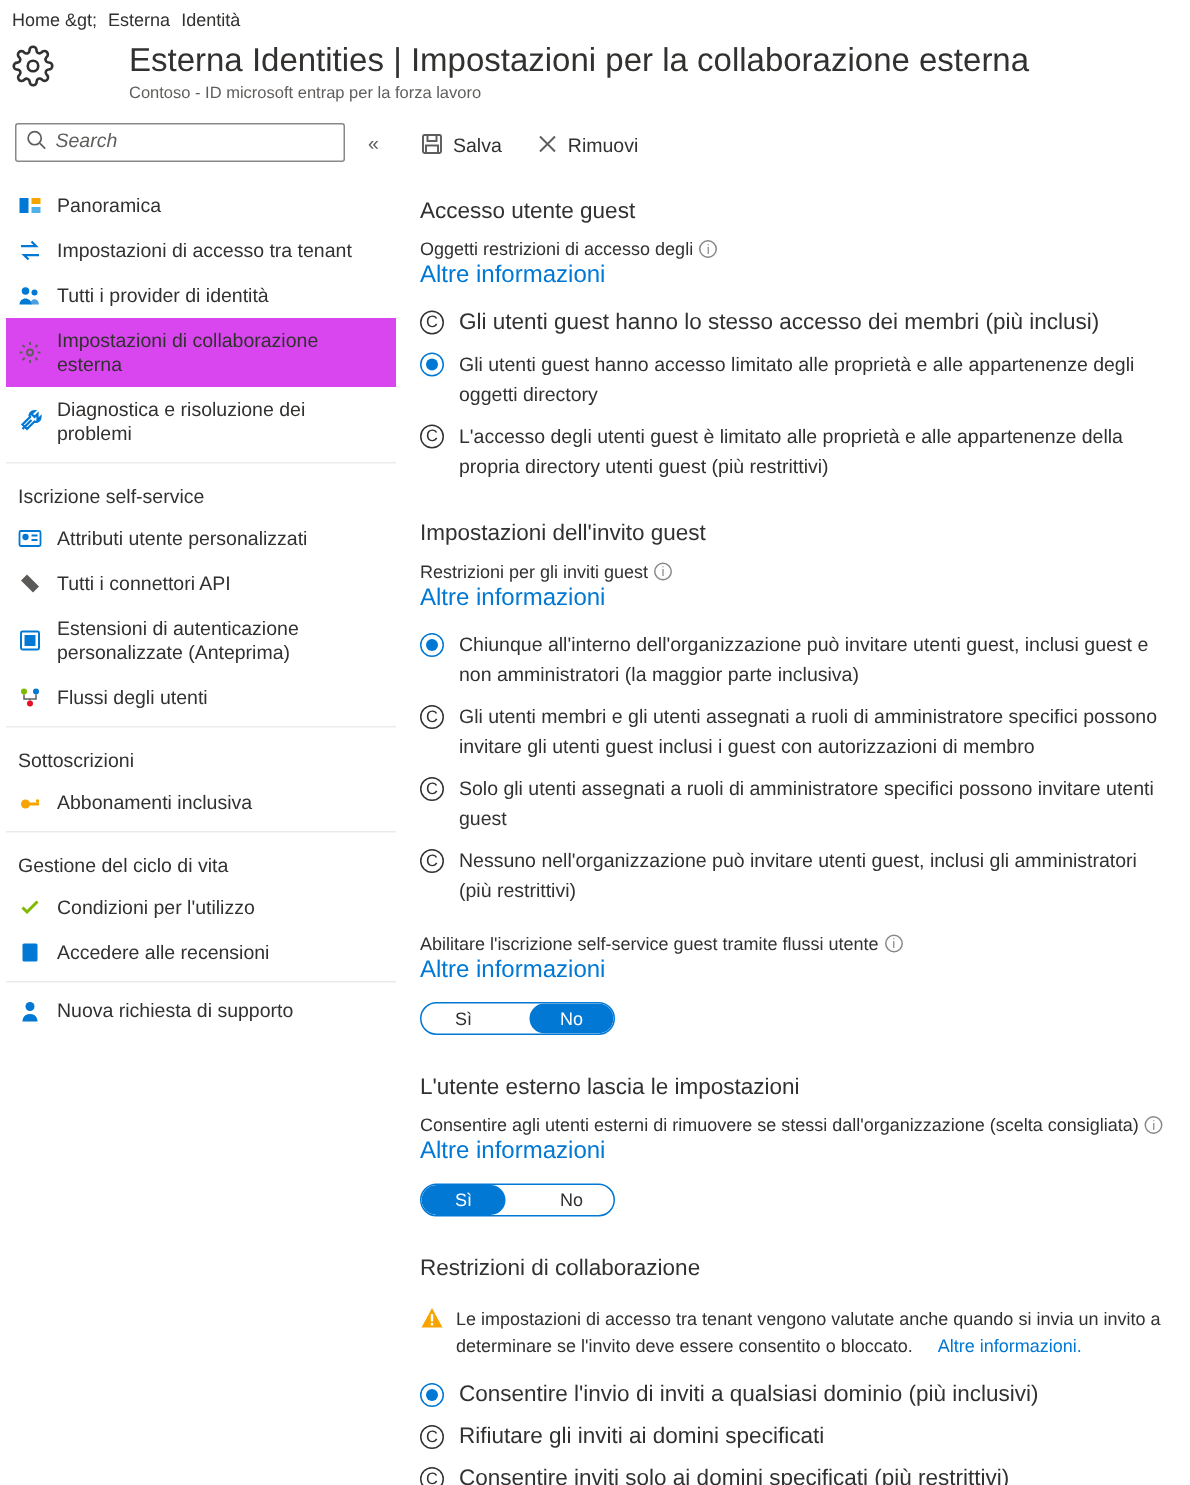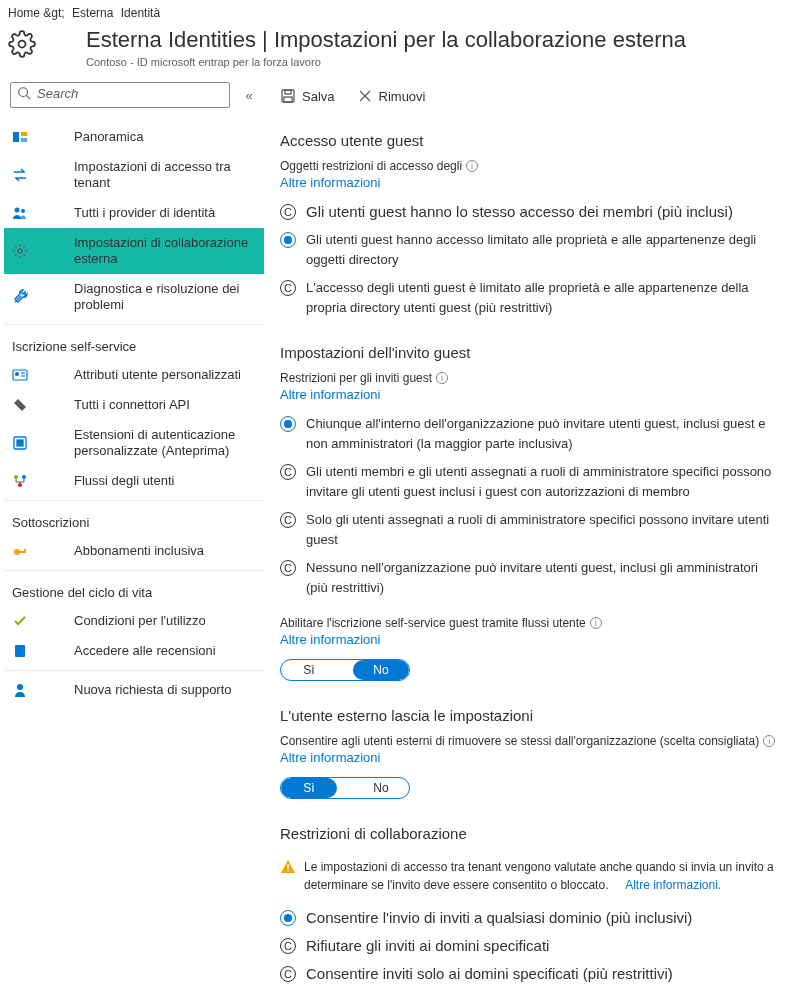--- a/index.html
+++ b/index.html
@@ -16,36 +16,36 @@
 
 .layout { display: flex; }
 .sidebar { width: 268px; flex-shrink: 0; padding: 0 4px; }
 .main { flex: 1; padding: 0 12px 20px 12px; }
 
 .search-row { display: flex; align-items: center; padding: 4px 6px; margin-bottom: 10px; }
 .search-box { flex: 1; display: flex; align-items: flex-start; border: 1px solid #8a8886; border-radius: 2px; padding: 3px 6px; font-style: italic; color: #605e5c; height: 26px; }
 .search-box svg { width: 14px; height: 14px; margin-right: 6px; }
 .collapse-chevron { width: 18px; text-align: center; margin-left: 10px; color: #605e5c; cursor: pointer; }
 
-.nav-item { display: flex; align-items: center; padding: 7px 8px; cursor: pointer; font-size: 13px; line-height: 16px; gap: 36px; }
-.nav-item.active { background: #14b8a6; }
+.nav-item { display: flex; align-items: center; padding: 7px 8px; cursor: pointer; font-size: 13px; line-height: 16px; }
+.nav-item.active { background: #d946ef; }
 .nav-item .icon { width: 16px; height: 16px; margin-right: 10px; flex-shrink: 0; display: flex; align-items: center; justify-content: center; }
 .nav-item .label { flex: 1; }
 
 .nav-section { font-size: 13px; padding: 10px 8px 6px 8px; color: #323130; }
 .nav-divider { border: none; border-top: 1px solid #edebe9; margin: 4px 0; }
 
 .toolbar { display: flex; align-items: center; padding: 6px 0 16px 0; }
 .toolbar-btn { display: flex; align-items: center; background: none; border: none; padding: 4px 10px 4px 0; margin-right: 12px; font-size: 13px; cursor: pointer; color: #323130; }
 .toolbar-btn svg { width: 16px; height: 16px; margin-right: 6px; }
 
 .section-title { font-size: 15px; margin: 8px 0 10px 0; font-weight: 400; }
 .field-label { font-size: 12px; color: #323130; margin-bottom: 2px; display: flex; align-items: center; }
 .info-circle { display: inline-flex; width: 12px; height: 12px; border: 1px solid #8a8886; border-radius: 50%; margin-left: 4px; font-size: 9px; align-items: center; justify-content: center; color: #8a8886; }
-.learn-more { font-size: 13px; color: #0078d4; margin-bottom: 8px; display: inline-block; }
+.learn-more { font-size: 16px; color: #0078d4; margin-bottom: 8px; display: inline-block; }
 
 .radio-row { display: flex; align-items: flex-start; padding: 4px 0; font-size: 13px; line-height: 20px; }
 .radio-row .radio { width: 16px; height: 16px; border: 1px solid #323130; border-radius: 50%; margin-right: 10px; margin-top: 2px; flex-shrink: 0; display: flex; align-items: center; justify-content: center; }
 .radio-row .radio.selected { border-color: #0078d4; }
 .radio-row .radio.selected::after { content: ""; width: 8px; height: 8px; background: #0078d4; border-radius: 50%; }
 .radio-row .radio .c { font-size: 11px; line-height: 14px; }
 .radio-row .opt-text { flex: 1; }
 .radio-row.big { font-size: 15px; }
 
 .toggle-pill { display: inline-flex; border: 1px solid #0078d4; border-radius: 12px; overflow: hidden; height: 22px; width: 130px; margin: 4px 0 18px 0; gap: 16px; }

